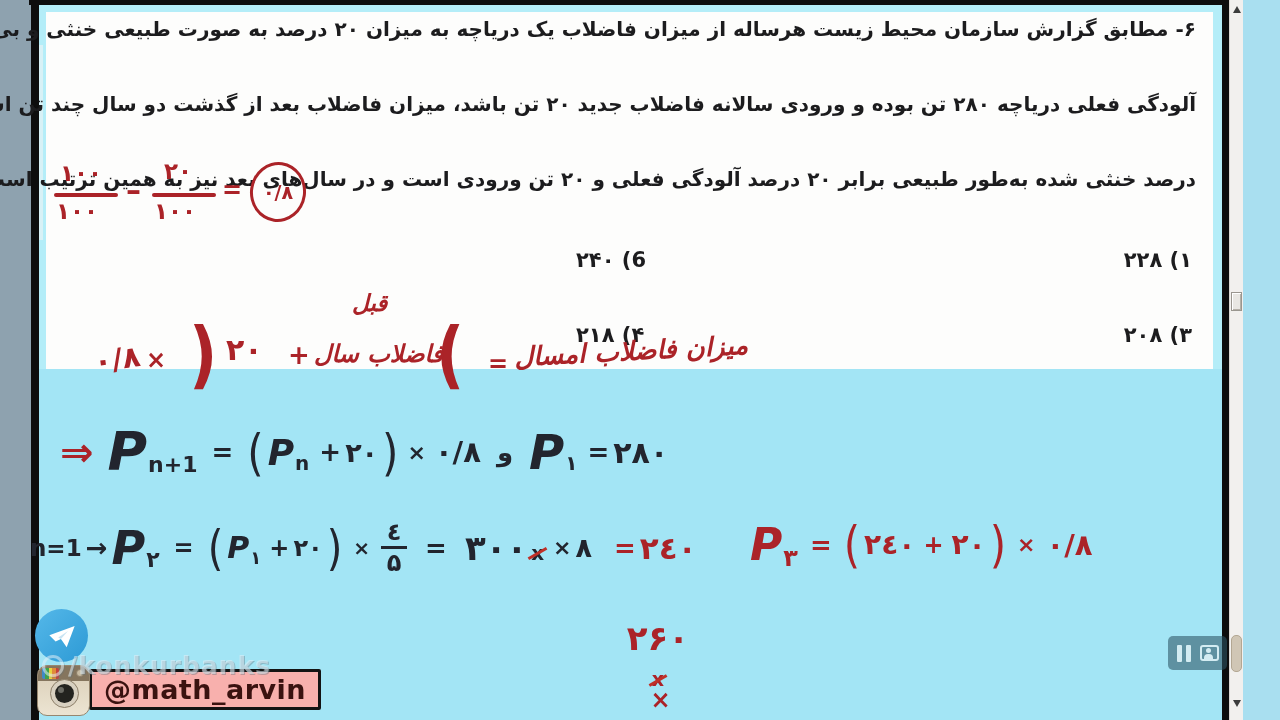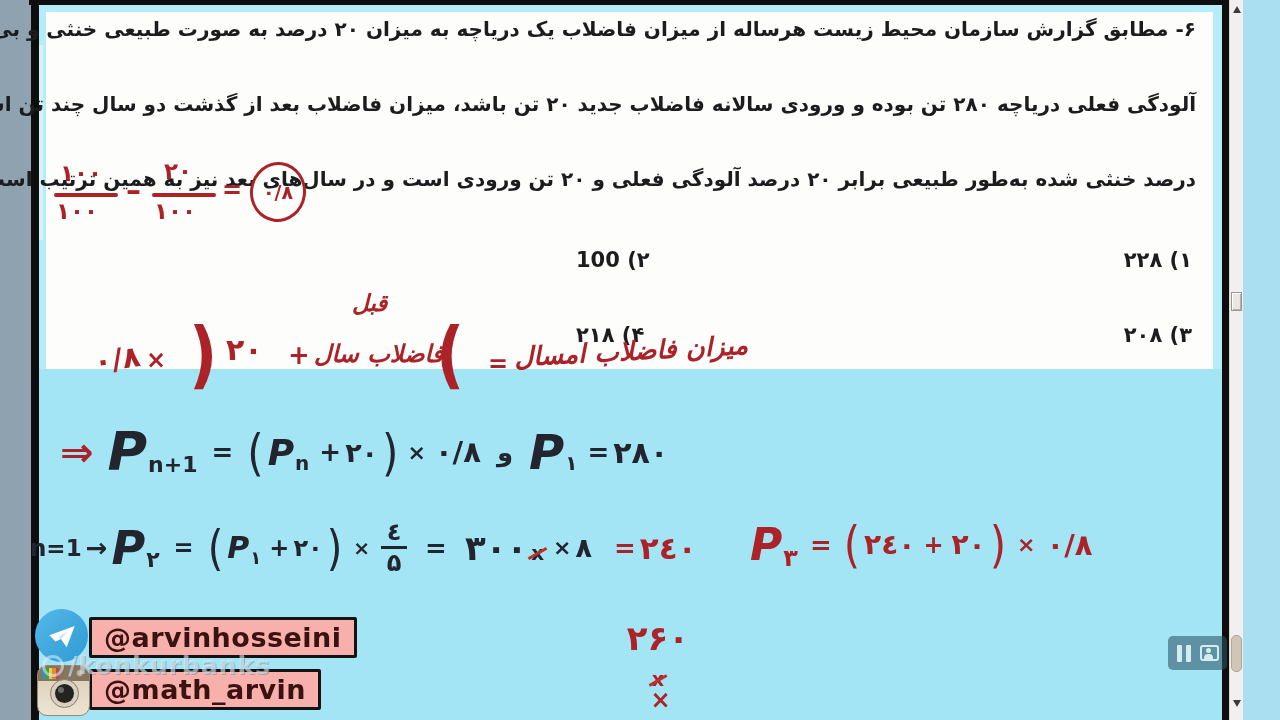--- a/index.html
+++ b/index.html
@@ -134,21 +134,21 @@
     <div class="scroll-up"></div>
     <div class="thumb-square"></div>
     <div class="thumb-tan"></div>
     <div class="scroll-down"></div>
   </div>
 
   <div class="abs ptext" style="right:84px; top:17px;">۶- مطابق گزارش سازمان محیط زیست هرساله از میزان فاضلاب یک دریاچه به میزان ۲۰ درصد به صورت طبیعی خنثی و بی‌اثر می‌گردد. چنانچـه میـزان</div>
   <div class="abs ptext" style="right:84px; top:92px;">آلودگی فعلی دریاچه ۲۸۰ تن بوده و ورودی سالانه فاضلاب جدید ۲۰ تن باشد، میزان فاضلاب بعد از گذشت دو سال چند تن است؟ (در سـال اول ۲۰</div>
   <div class="abs ptext" style="right:84px; top:167px;">درصد خنثی شده به‌طور طبیعی برابر ۲۰ درصد آلودگی فعلی و ۲۰ تن ورودی است و در سال‌های بعد نیز به همین ترتیب است.)</div>
   <div class="abs opt" style="right:88px;  top:248px;">۱) ۲۲۸</div>
-  <div class="abs opt" style="left:576px;  top:248px;">۲) 100</div>
+  <div class="abs opt" style="left:576px;  top:248px;">6) ۲۴۰</div>
   <div class="abs opt" style="right:88px;  top:323px;">۳) ۲۰۸</div>
   <div class="abs opt" style="left:576px;  top:323px;">۴) ۲۱۸</div>
 
   <div class="abs fracwork">
     <span style="left:6px;  top:0;    font-size:23px;">۱۰۰</span>
     <div class="fw-bar" style="left:0;   top:33px; width:64px;"></div>
     <span style="left:2px;  top:38px; font-size:23px;">۱۰۰</span>
     <span style="left:72px; top:12px; font-size:30px;">–</span>
     <span style="left:110px; top:-2px; font-size:23px;">۲۰</span>
     <div class="fw-bar" style="left:98px; top:33px; width:64px;"></div>
@@ -243,23 +243,20 @@
       </svg>
     </span>
   </div>
 
   <div class="abs tg-icon">
     <svg width="32" height="32" viewBox="0 0 24 24">
       <path d="M2.5 11.5 L21.5 4.5 L15.5 20.5 L11.2 14.3 L7.2 16.2 Z" fill="#ffffff"></path>
       <path d="M11.2 14.3 L16.5 8.2 L9.2 13.1 Z" fill="#c9e4f2"></path>
     </svg>
   </div>
-  <div class="badge" style="left:89px; top:617px;">
-    <span>@arvinhosseini</span>
-  </div>
 
   <div class="abs watermark">
     <span class="wm-circle"></span>
     <span>/konkurbanks</span>
   </div>
 
   <div class="abs ig-icon">
     <div class="ig-band"></div>
     <div class="ig-rainbow"></div>
     <div class="ig-dot"></div>

